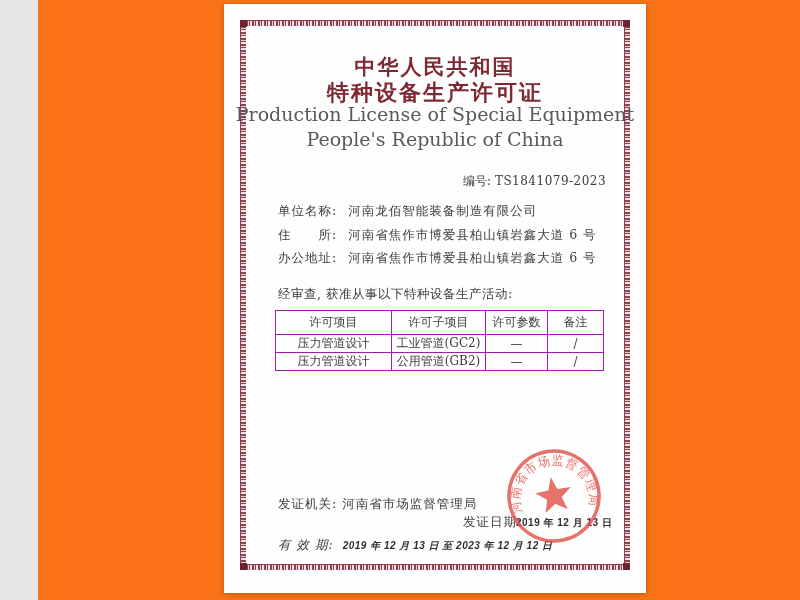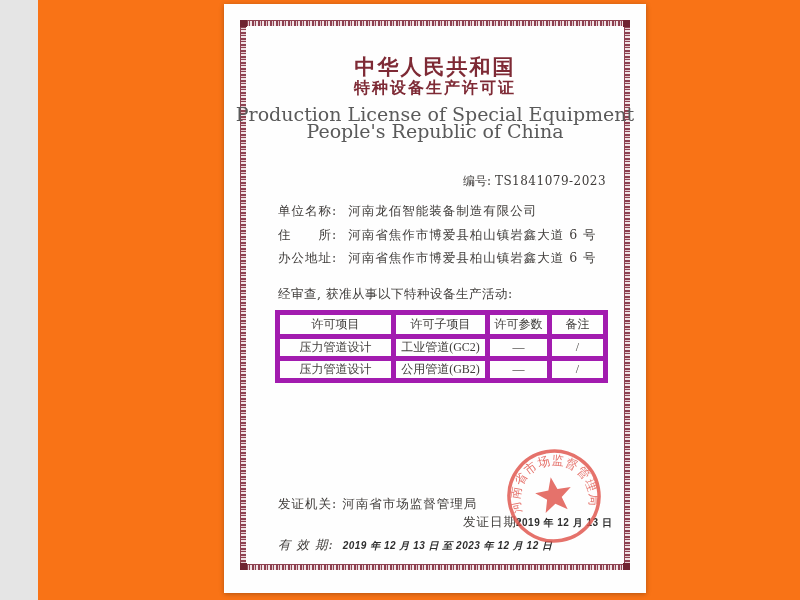--- a/index.html
+++ b/index.html
@@ -34,50 +34,50 @@
   .c-bl { left: 0; bottom: 0; } .c-br { right: 0; bottom: 0; }
 
   .abs { position: absolute; white-space: nowrap; }
 
   .title-cn {
     left: 0; width: 422px; text-align: center;
     color: #7e2a35; font-weight: bold; font-family: "DejaVu Sans", sans-serif;
     letter-spacing: 2px;
   }
   .title-cn1 { top: 49px; font-size: 21px; }
-  .title-cn2 { top: 74px; font-size: 16px; }
+  .title-cn2 { top: 74px; font-size: 22px; }
   .title-en {
     left: 0; width: 422px; text-align: center;
     color: #5a5a5a; font-family: "DejaVu Serif", "Liberation Serif", serif;
     font-size: 19px;
   }
   .title-en1 { top: 99px; }
-  .title-en2 { top: 116px; }
+  .title-en2 { top: 124px; }
 
   .serif-cn { font-family: "DejaVu Serif", "Liberation Serif", serif; color: #3f3c3a; }
 
   .serial { left: 239px; top: 169px; font-size: 12px; }
   .serial .val { letter-spacing: 0.5px; }
 
   .info-line { left: 54px; font-size: 12.5px; letter-spacing: 1px; }
   .line-company   { top: 199px; }
   .line-residence { top: 223px; }
   .line-office    { top: 246px; }
   .line-approval  { top: 282px; letter-spacing: 0.5px; }
   .info-line .lbl { margin-right: 6px; }
 
   table.license {
     position: absolute; left: 51px; top: 306px; width: 328px;
     border-collapse: collapse; table-layout: fixed;
     font-family: "DejaVu Serif", "Liberation Serif", serif;
     font-size: 12px; color: #3f3c3a;
   }
   table.license th, table.license td {
-    border: 5px solid #a21caf; text-align: center; font-weight: normal;
-    padding: 0; white-space: nowrap; overflow: hidden; font-family: Liberation Serif, serif;
+    border: 1px solid #a21caf; text-align: center; font-weight: normal;
+    padding: 0; white-space: nowrap; overflow: hidden;
   }
   table.license th { height: 24px; }
   table.license td { height: 17px; }
 
   .footer-line { font-size: 12.5px; letter-spacing: 1px; }
   .line-authority { left: 54px; top: 492px; }
   .line-issue-label { left: 239px; top: 510px; }
   .line-issue-value { left: 292px; top: 512px; }
   .line-validity { left: 54px; top: 533px; font-style: italic; }
   .bold-date {

